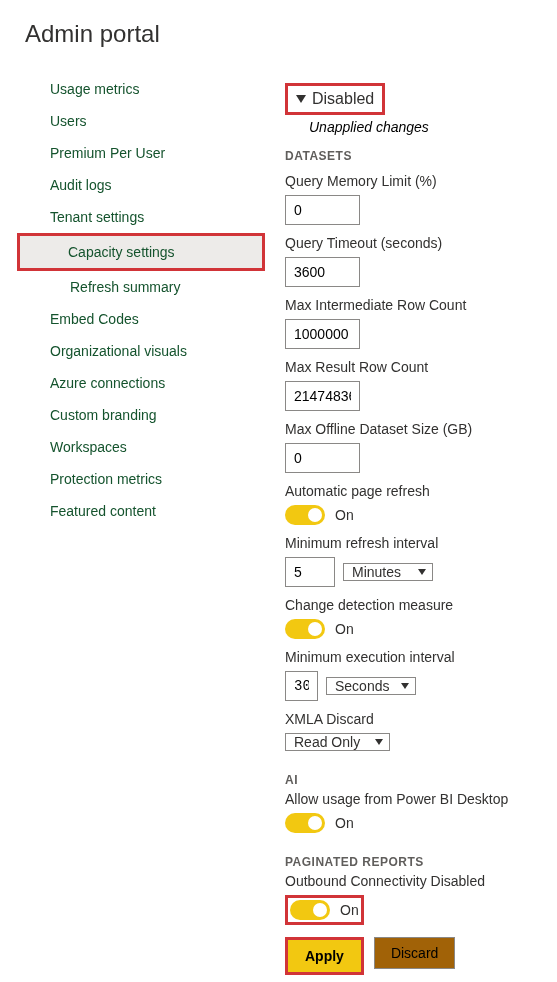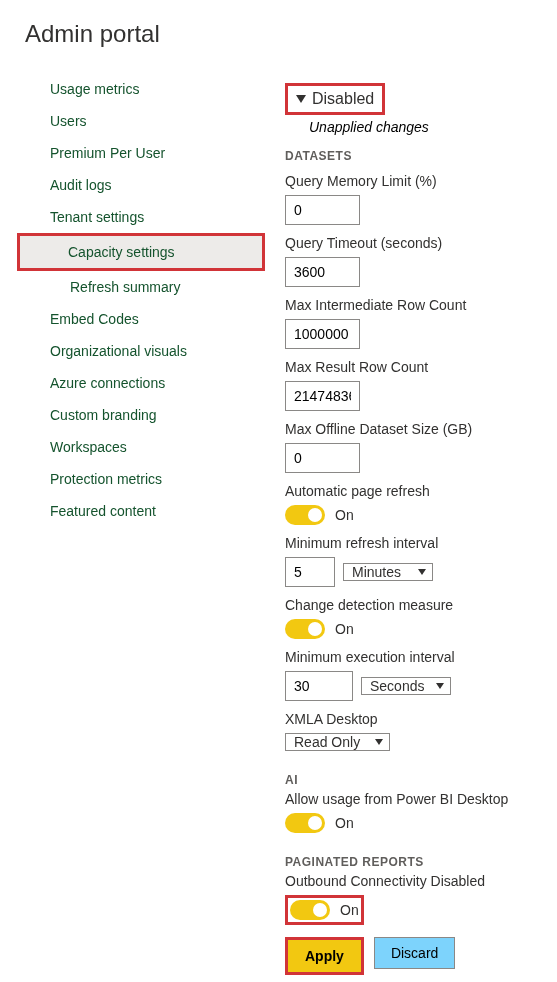--- a/index.html
+++ b/index.html
@@ -154,21 +154,21 @@
     }
     .button-row {
       display: flex;
       gap: 10px;
       margin-top: 12px;
     }
     .btn {
       height: 32px;
       padding: 0 16px;
       border: 1px solid #8a8886;
-      background: #7dd3fc;
+      background: #a16207;
       font-size: 14px;
       font-family: inherit;
       cursor: pointer;
       display: inline-flex;
       align-items: center;
       justify-content: center;
     }
     .btn.primary {
       background: #f2c811;
       border-color: #f2c811;
@@ -258,28 +258,28 @@
     <div class="field-label">Change detection measure</div>
     <div class="toggle-row">
       <span class="toggle">
           <span class="knob"></span>
         </span>
       <span class="toggle-label">On</span>
     </div>
 
     <div class="field-label">Minimum execution interval</div>
     <div class="row">
-      <input class="text-input" style="width: 68px;" value="30">
+      <input class="text-input" style="width: 33px; font-family: Liberation Mono, monospace;" value="30">
       <div class="select" style="width:90px">
         <span>Seconds</span>
         <span class="chev"></span>
       </div>
     </div>
 
-    <div class="field-label">XMLA Desktop</div>
+    <div class="field-label">XMLA Discard</div>
     <div class="select" style="width:105px">
       <span>Read Only</span>
       <span class="chev"></span>
     </div>
 
     <div class="group-heading" style="margin-top:22px">AI</div>
     <div class="field-label" style="margin-top:4px">Allow usage from Power BI Desktop</div>
     <div class="toggle-row">
       <span class="toggle">
           <span class="knob"></span>

